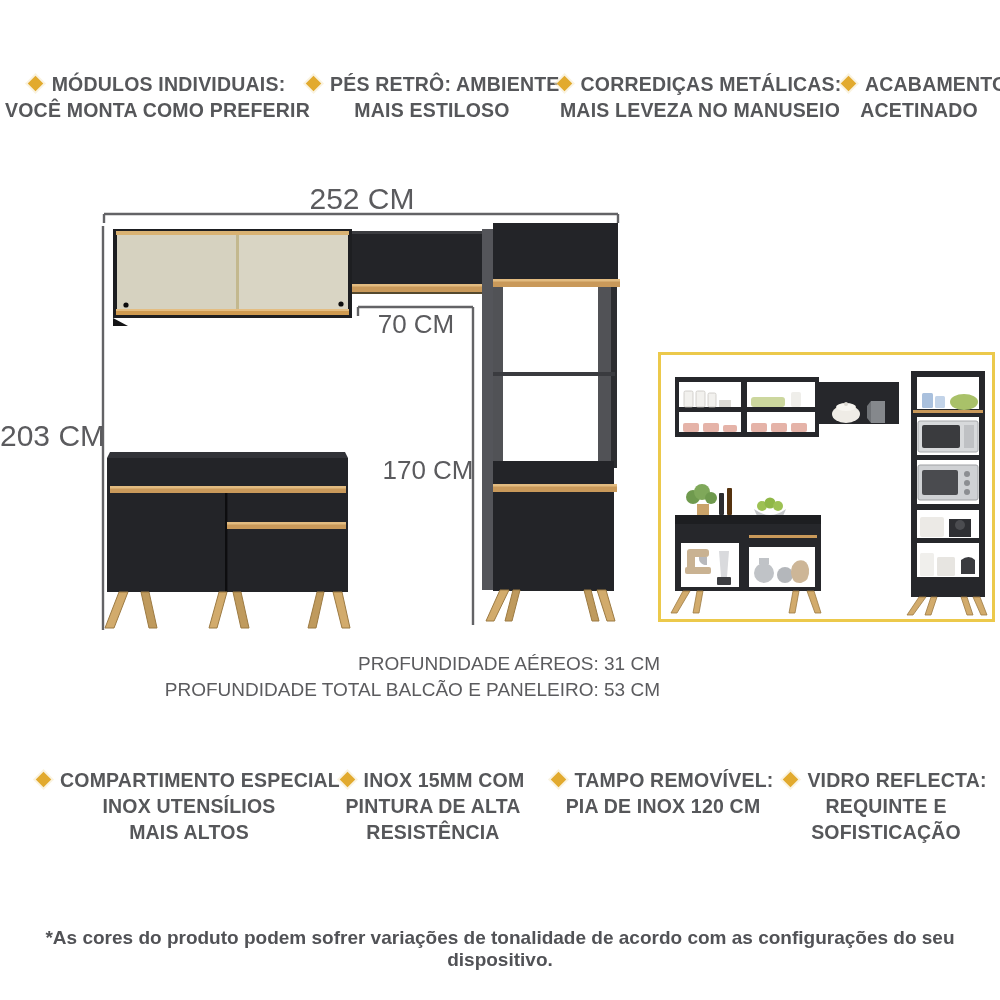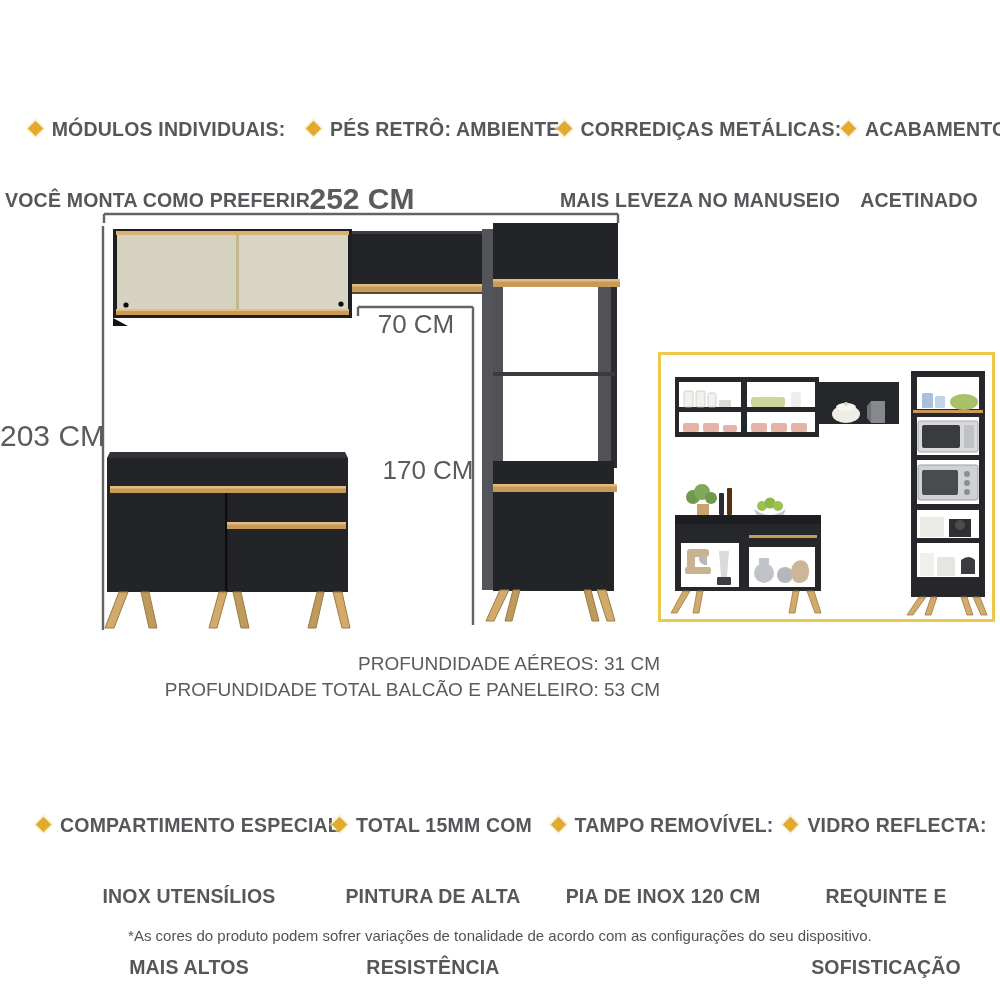--- a/index.html
+++ b/index.html
@@ -6,59 +6,60 @@
   body{
     width:1000px;height:1000px;position:relative;background:#ffffff;
     font-family:"Liberation Sans", sans-serif;overflow:hidden;
   }
   .abs{position:absolute;}
   
   .feat{
     position:absolute;text-align:center;color:#56575a;font-weight:bold;
     font-size:19.5px;line-height:26px;letter-spacing:.2px;
   }
-  .feat .fl{white-space:nowrap;margin-top:45px;}
+  .feat .fl{white-space:nowrap;}
   .dia{
     display:inline-block;width:11px;height:11px;background:#e2aa2e;
     transform:rotate(45deg);margin-right:11px;position:relative;top:-2px;
     box-shadow:0 0 0 2px rgba(246,233,200,.55);
   }
   
   .dim{
     position:absolute;color:#5b5b5e;font-weight:400;text-align:center;
     white-space:nowrap;
   }
   .dim.big{font-size:30px;}
   .dim.mid{font-size:26px;}
   
   .depth{
     position:absolute;left:70px;width:590px;top:651px;text-align:right;
     color:#5b5b5e;font-size:19px;line-height:25.5px;font-weight:400;
   }
   
   .disc{
     position:absolute;left:0;width:1000px;top:927px;text-align:center;
-    color:#515256;font-size:15px;font-weight:normal;
+    color:#515256;font-size:19px;font-weight:bold;
   }
   
   .inset{
     position:absolute;left:658px;top:352px;width:331px;height:264px;
     border:3px solid #ecc94b;background:#ffffff;
   }
   svg{display:block;}
 </style>
 </head>
 <body>
 
 <div class="feat" style="left:5px;top:71px;width:305px;">
   <div class="fl"><span class="dia"></span><span>MÓDULOS INDIVIDUAIS:</span></div>
   <div class="fl">VOCÊ MONTA COMO PREFERIR</div>
 </div>
 <div class="feat" style="left:308px;top:71px;width:248px;">
   <div class="fl"><span class="dia"></span><span>PÉS RETRÔ: AMBIENTE</span></div>
+  <div class="fl">MAIS ESTILOSO</div>
 </div>
 <div class="feat" style="left:552px;top:71px;width:296px;">
   <div class="fl"><span class="dia"></span><span>CORREDIÇAS METÁLICAS:</span></div>
   <div class="fl">MAIS LEVEZA NO MANUSEIO</div>
 </div>
 <div class="feat" style="left:843px;top:71px;width:152px;">
   <div class="fl"><span class="dia"></span><span>ACABAMENTO</span></div>
   <div class="fl">ACETINADO</div>
 </div>
 
@@ -128,21 +129,21 @@
       <polygon points="141,592 149,592 157,628 149,628" fill="#bf9a5d"></polygon>
       <polygon points="233,592 241,592 249,628 241,628" fill="#bf9a5d"></polygon>
       <polygon points="317,592 324,592 316,628 308,628" fill="#bf9a5d"></polygon>
       <polygon points="119,592 128,592 114,628 105,628"></polygon>
       <polygon points="219,592 227,592 217,628 209,628"></polygon>
       <polygon points="333,592 342,592 350,628 342,628"></polygon>
     </g>
   </g>
 </svg>
 
-<div class="dim big" style="left:282px;top:182px;width:160px;font-weight:bold;">252 CM</div>
+<div class="dim big" style="left:282px;top:182px;width:160px;">252 CM</div>
 <div class="dim big" style="left:0px;top:403px;width:95px;text-align:right;margin-top:16px;">203 CM</div>
 <div class="dim mid" style="left:357px;top:309px;width:118px;">70 CM</div>
 <div class="dim mid" style="left:368px;top:455px;width:120px;">170 CM</div>
 
 <div class="depth">
   <div>PROFUNDIDADE AÉREOS: 31 CM</div>
   <div>PROFUNDIDADE TOTAL BALCÃO E PANELEIRO: 53 CM</div>
 </div>
 
 <div class="inset">
@@ -271,21 +272,21 @@
     </g>
   </svg>
 </div>
 
 <div class="feat" style="left:33px;top:767px;width:312px;">
   <div class="fl"><span class="dia"></span><span>COMPARTIMENTO ESPECIAL</span></div>
   <div class="fl">INOX UTENSÍLIOS</div>
   <div class="fl">MAIS ALTOS</div>
 </div>
 <div class="feat" style="left:326px;top:767px;width:214px;">
-  <div class="fl"><span class="dia"></span><span>TOTAL 15MM COM</span></div>
+  <div class="fl"><span class="dia"></span><span>INOX 15MM COM</span></div>
   <div class="fl">PINTURA DE ALTA</div>
   <div class="fl">RESISTÊNCIA</div>
 </div>
 <div class="feat" style="left:544px;top:767px;width:238px;">
   <div class="fl"><span class="dia"></span><span>TAMPO REMOVÍVEL:</span></div>
   <div class="fl">PIA DE INOX 120 CM</div>
 </div>
 <div class="feat" style="left:774px;top:767px;width:224px;">
   <div class="fl"><span class="dia"></span><span>VIDRO REFLECTA:</span></div>
   <div class="fl">REQUINTE E</div>

